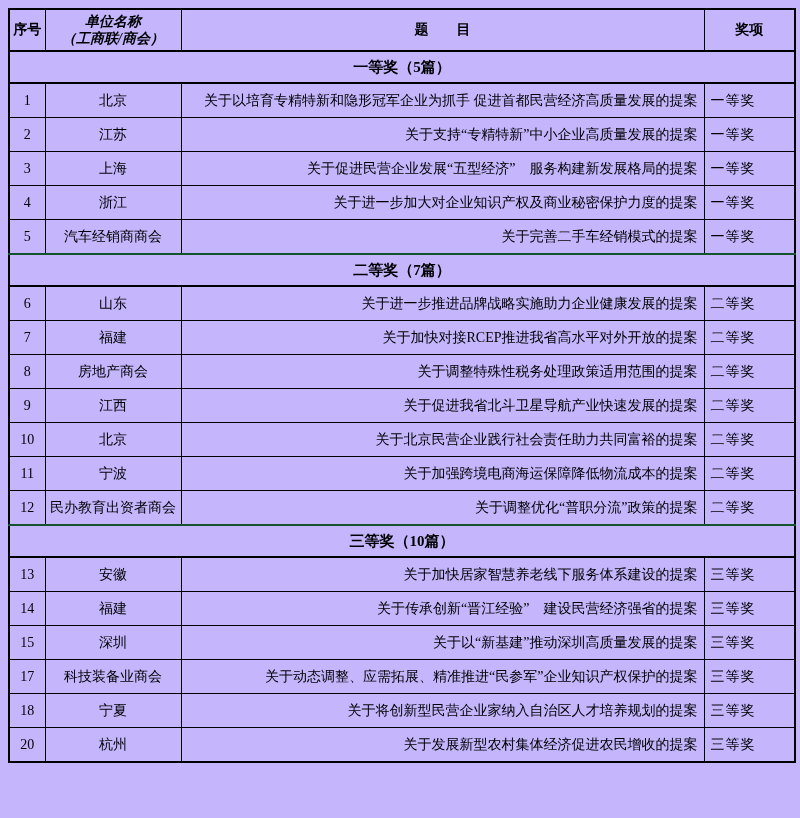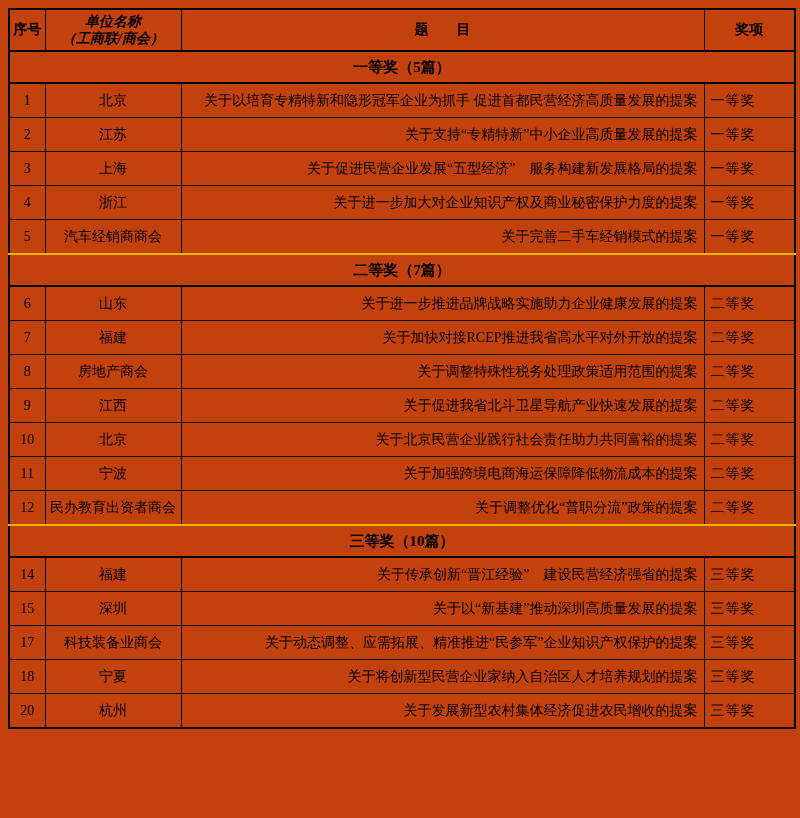--- a/index.html
+++ b/index.html
@@ -6,21 +6,21 @@
   body {
     font-family: "Liberation Serif", "DejaVu Serif", serif;
     color: #000000;
     -webkit-font-smoothing: antialiased;
   }
   .page {
     width: 800px;
     height: 818px;
     box-sizing: border-box;
     padding: 8px 6px 0 8px;
-    background: #c2410c;
+    background: #c4b5fd;
   }
   table.awards {
     border-collapse: collapse;
     width: 786px;
     table-layout: fixed;
     border: 2px solid #000;
   }
   col.c-no    { width: 36px;  }
   col.c-unit  { width: 136px; }
   col.c-title { width: 523px; }
@@ -41,21 +41,21 @@
     border-bottom: 2px solid #000;
     padding: 2px 2px;
   }
   .unit-header-line { line-height: 17px; font-style: italic; }
 
   tr.section-row td {
     height: 26px;
     text-align: center;
     font-weight: bold;
     font-size: 15px;
-    border-top: 2px solid #eab308;
+    border-top: 2px solid #14532d;
     border-bottom: 2px solid #000;
   }
   tr.data-row td { height: 29px; }
   td.cell-no    { text-align: center; padding: 2px 2px; }
   td.cell-unit  { text-align: center; padding: 0 2px; }
   td.cell-title { text-align: right; }
   td.cell-award { text-align: left; letter-spacing: 1px; }
 </style>
 </head>
 <body>
@@ -169,20 +169,26 @@
     <td class="cell-no">12</td>
     <td class="cell-unit">民办教育出资者商会</td>
     <td class="cell-title">关于调整优化“普职分流”政策的提案</td>
     <td class="cell-award">二等奖</td>
   </tr>
 
   <tr class="section-row">
     <td colspan="4">三等奖（10篇）</td>
   </tr>
 
+  <tr class="data-row">
+    <td class="cell-no">13</td>
+    <td class="cell-unit">安徽</td>
+    <td class="cell-title">关于加快居家智慧养老线下服务体系建设的提案</td>
+    <td class="cell-award">三等奖</td>
+  </tr>
 
   <tr class="data-row">
     <td class="cell-no">14</td>
     <td class="cell-unit">福建</td>
     <td class="cell-title">关于传承创新“晋江经验”　建设民营经济强省的提案</td>
     <td class="cell-award">三等奖</td>
   </tr>
 
   <tr class="data-row">
     <td class="cell-no">15</td>

